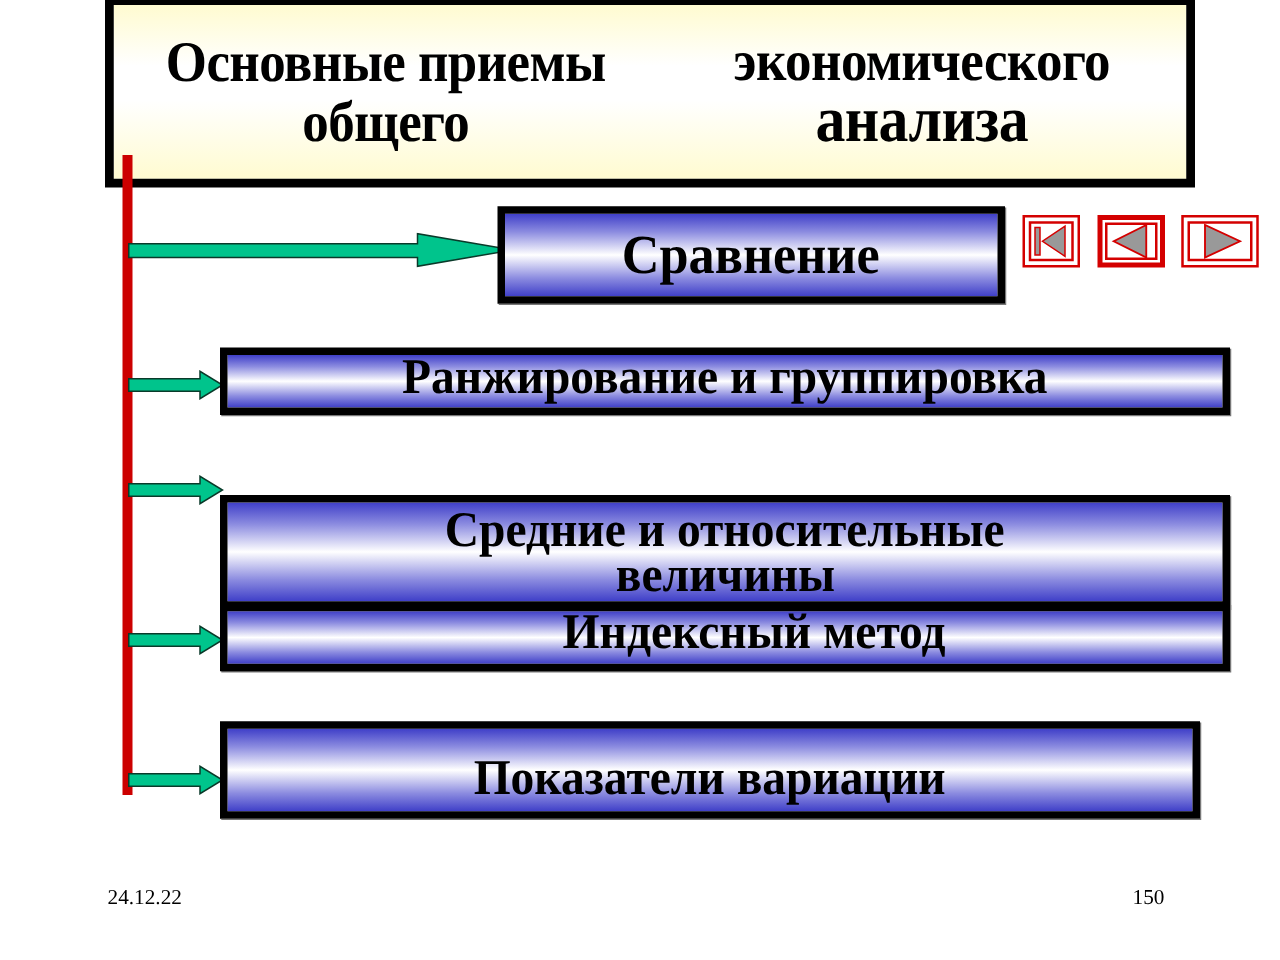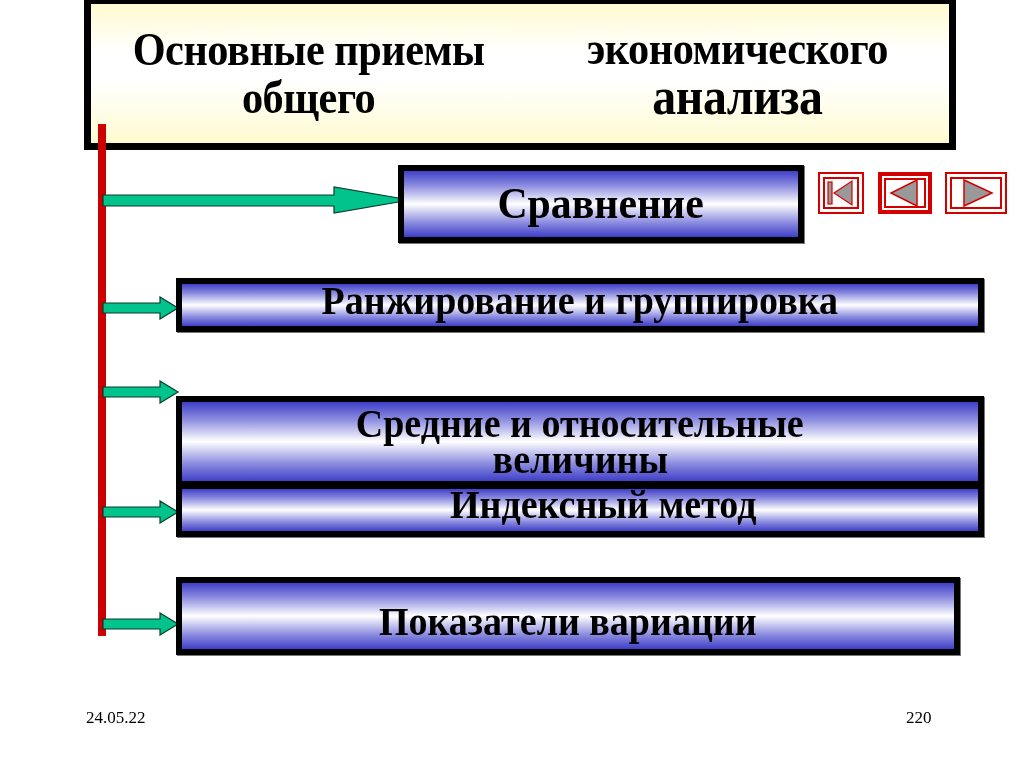--- a/index.html
+++ b/index.html
@@ -116,14 +116,14 @@
 </div>
 
 <div class="item-box" style="left:176px;top:483px;width:808px;height:54px;padding-left:46px;">
   <div class="item-label" style="margin-top:-10px;">Индексный метод</div>
 </div>
 
 <div class="item-box" style="left:176px;top:577px;width:784px;height:78px;">
   <div class="item-label" style="margin-top:12px;">Показатели вариации</div>
 </div>
 
-<div class="footer" style="left:86px;">24.05.22</div>
-<div class="footer" style="left:906px;">220</div>
+<div class="footer" style="left:86px;">24.12.22</div>
+<div class="footer" style="left:906px;">150</div>
 
 </body></html>

